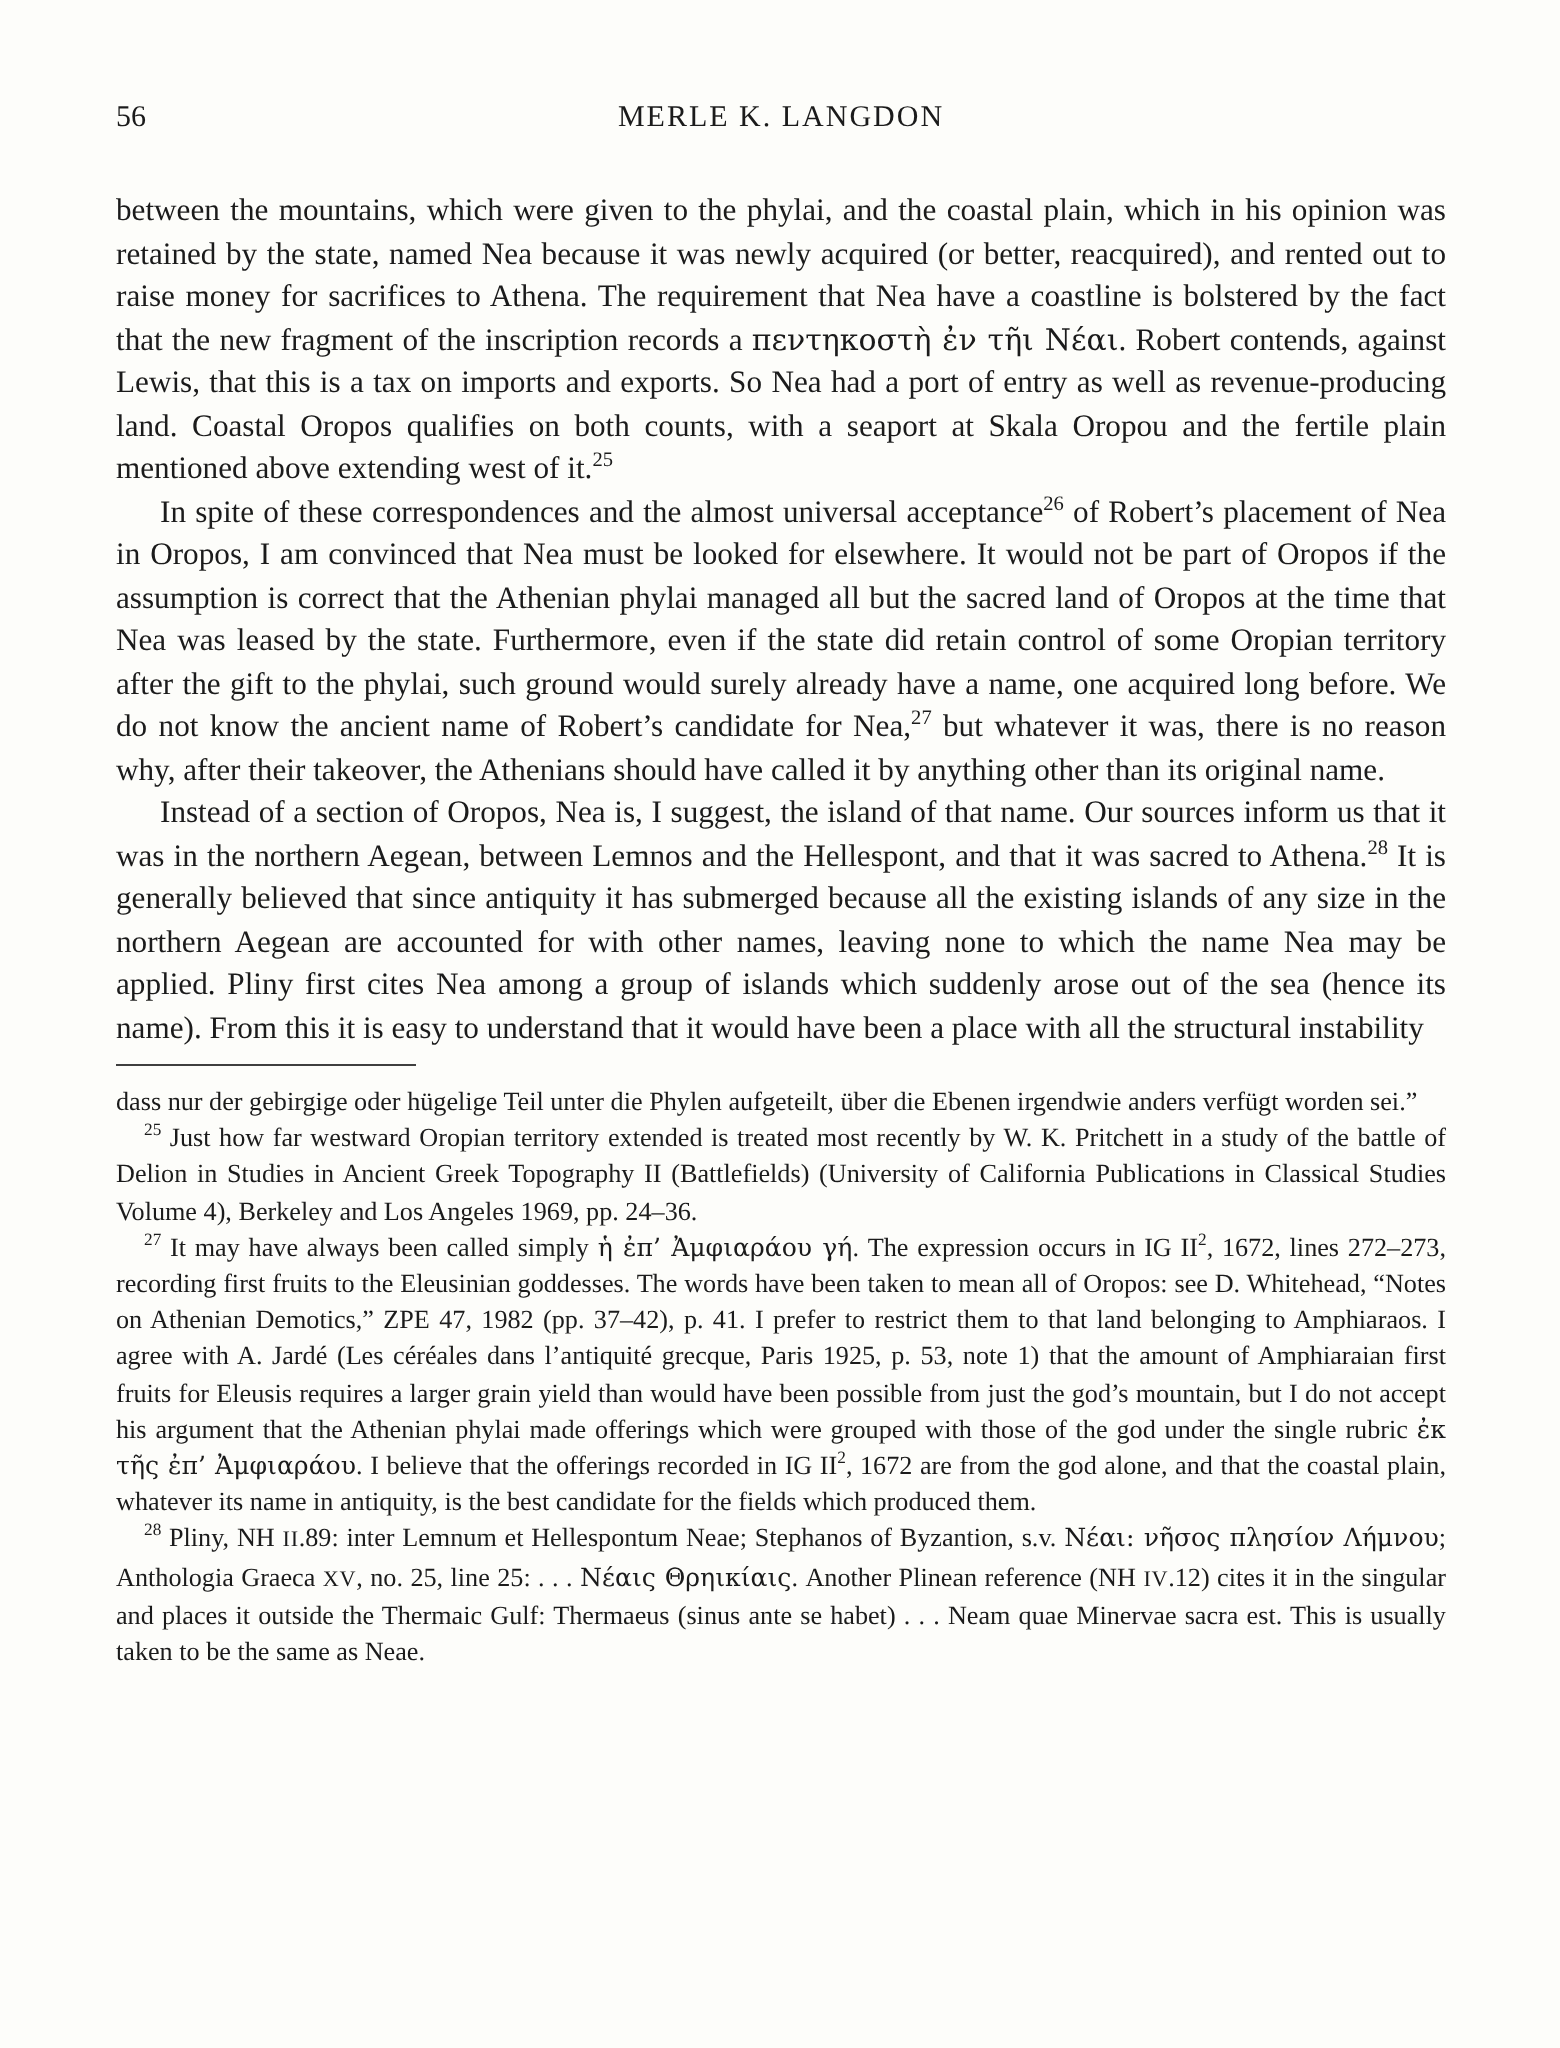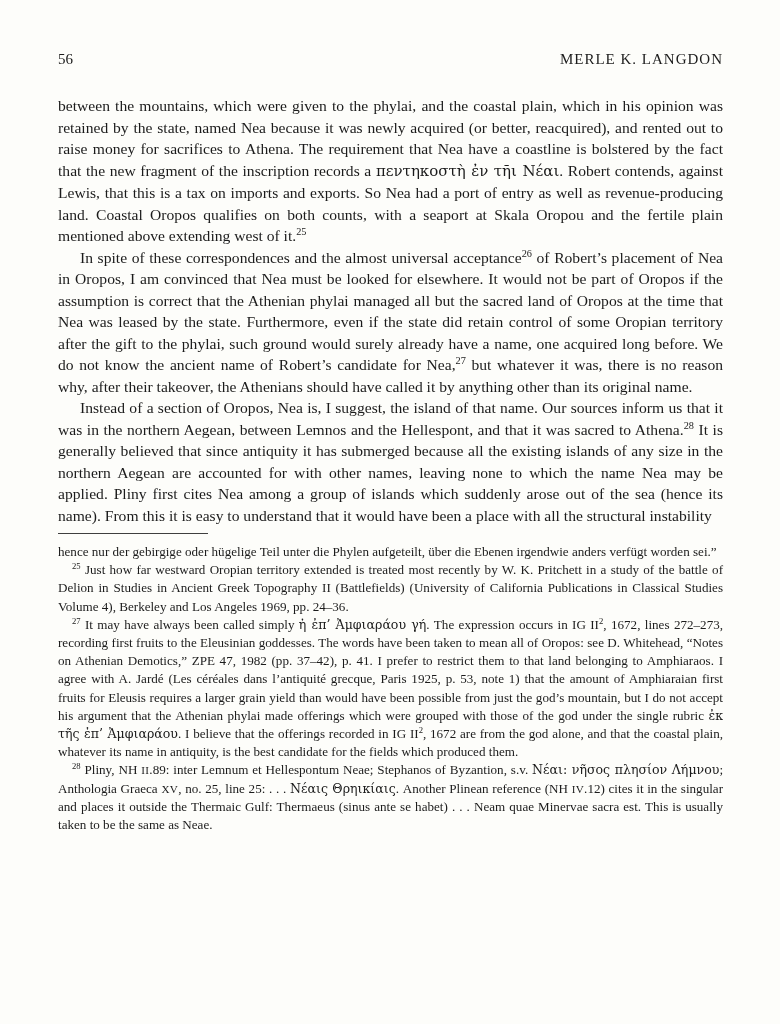--- a/index.html
+++ b/index.html
@@ -23,21 +23,21 @@
   }
   .content{ padding:50px 57px 0 58px; }
 
   .running-header{
     position:relative;
     font-size:15px;
     line-height:18px;
     margin-bottom:27px;
   }
   .page-number{ position:absolute; left:0; top:0; }
-  .running-head{ text-align:right; letter-spacing:1px; }
+  .running-head{ text-align:center; letter-spacing:1px; }
 
   .body-text{
     font-size:15.6px;
     line-height:21.5px;
     text-align:justify;
     hyphens:none; -webkit-hyphens:none;
   }
   .body-text p{ margin:0; }
   .body-text p.indent{ text-indent:22px; }
 
@@ -76,20 +76,20 @@
 
     <section class="body-text" id="body-text">
         <p><span>between the mountains, which were given to the phylai, and the coastal plain, which in his opinion was retained by the state, named Nea because it was newly acquired (or better, reacquired), and rented out to raise money for sacrifices to Athena. The requirement that Nea have a coastline is bolstered by the fact that the new fragment of the inscription records a </span><span class="r-i r-gr">πεντηκοστὴ ἐν τῆι Νέαι</span><span>. Robert contends, against Lewis, that this is a tax on imports and exports. So Nea had a port of entry as well as revenue-producing land. Coastal Oropos qualifies on both counts, with a seaport at Skala Oropou and the fertile plain mentioned above extending west of it.</span><span class="r-sup">25</span></p>
         <p class="indent"><span>In spite of these correspondences and the almost universal acceptance</span><span class="r-sup">26</span><span> of Robert’s placement of Nea in Oropos, I am convinced that Nea must be looked for elsewhere. It would not be part of Oropos if the assumption is correct that the Athenian phylai managed all but the sacred land of Oropos at the time that Nea was leased by the state. Furthermore, even if the state did retain control of some Oropian territory after the gift to the phylai, such ground would surely already have a name, one acquired long before. We do not know the ancient name of Robert’s candidate for Nea,</span><span class="r-sup">27</span><span> but whatever it was, there is no reason why, after their takeover, the Athenians should have called it by anything other than its original name.</span></p>
         <p class="indent"><span>Instead of a section of Oropos, Nea is, I suggest, the island of that name. Our sources inform us that it was in the northern Aegean, between Lemnos and the Hellespont, and that it was sacred to Athena.</span><span class="r-sup">28</span><span> It is generally believed that since antiquity it has submerged because all the existing islands of any size in the northern Aegean are accounted for with other names, leaving none to which the name Nea may be applied. Pliny first cites Nea among a group of islands which suddenly arose out of the sea (hence its name). From this it is easy to understand that it would have been a place with all the structural instability</span></p>
       </section>
 
     <hr class="fn-rule">
 
     <section class="footnotes" id="footnotes">
-        <p><span>hence nur der gebirgige oder hügelige Teil unter die Phylen aufgeteilt, über die Ebenen irgendwie anders verfügt worden sei.”</span></p>
+        <p><span>dass nur der gebirgige oder hügelige Teil unter die Phylen aufgeteilt, über die Ebenen irgendwie anders verfügt worden sei.”</span></p>
         <p class="indent"><span class="r-sup">25</span><span> Just how far westward Oropian territory extended is treated most recently by W. K. Pritchett in a study of the battle of Delion in </span><span class="r-i">Studies in Ancient Greek Topography II (Battlefields)</span><span> (University of California Publications in Classical Studies Volume 4), Berkeley and Los Angeles 1969, pp. 24–36.</span></p>
         <p class="indent"><span class="r-sup">27</span><span> It may have always been called simply </span><span class="r-i r-gr">ἡ ἐπ’ Ἀμφιαράου γή</span><span>. The expression occurs in </span><span class="r-i">IG</span><span> II</span><span class="r-sup">2</span><span>, 1672, lines 272–273, recording first fruits to the Eleusinian goddesses. The words have been taken to mean all of Oropos: see D. Whitehead, “Notes on Athenian Demotics,” </span><span class="r-i">ZPE</span><span> 47, 1982 (pp. 37–42), p. 41. I prefer to restrict them to that land belonging to Amphiaraos. I agree with A. Jardé (</span><span class="r-i">Les céréales dans l’antiquité grecque</span><span>, Paris 1925, p. 53, note 1) that the amount of Amphiaraian first fruits for Eleusis requires a larger grain yield than would have been possible from just the god’s mountain, but I do not accept his argument that the Athenian phylai made offerings which were grouped with those of the god under the single rubric </span><span class="r-i r-gr">ἐκ τῆς ἐπ’ Ἀμφιαράου</span><span>. I believe that the offerings recorded in </span><span class="r-i">IG</span><span> II</span><span class="r-sup">2</span><span>, 1672 are from the god alone, and that the coastal plain, whatever its name in antiquity, is the best candidate for the fields which produced them.</span></p>
         <p class="indent"><span class="r-sup">28</span><span> Pliny, </span><span class="r-i">NH</span><span> </span><span class="r-sc">II</span><span>.89: </span><span class="r-i">inter Lemnum et Hellespontum Neae</span><span>; Stephanos of Byzantion, </span><span class="r-i">s.v.</span><span> </span><span class="r-gr">Νέαι: </span><span class="r-i r-gr">νῆσος πλησίον Λήμνου</span><span>; </span><span class="r-i">Anthologia Graeca</span><span> </span><span class="r-sc">XV</span><span>, no. 25, line 25: . . . </span><span class="r-i r-gr">Νέαις Θρηικίαις</span><span>. Another Plinean reference (</span><span class="r-i">NH</span><span> </span><span class="r-sc">IV</span><span>.12) cites it in the singular and places it outside the Thermaic Gulf: </span><span class="r-i">Thermaeus (sinus ante se habet)</span><span> . . . </span><span class="r-i">Neam quae Minervae sacra est</span><span>. This is usually taken to be the same as Neae.</span></p>
       </section>
 
   </div>
 </div>
 
 </body></html>

